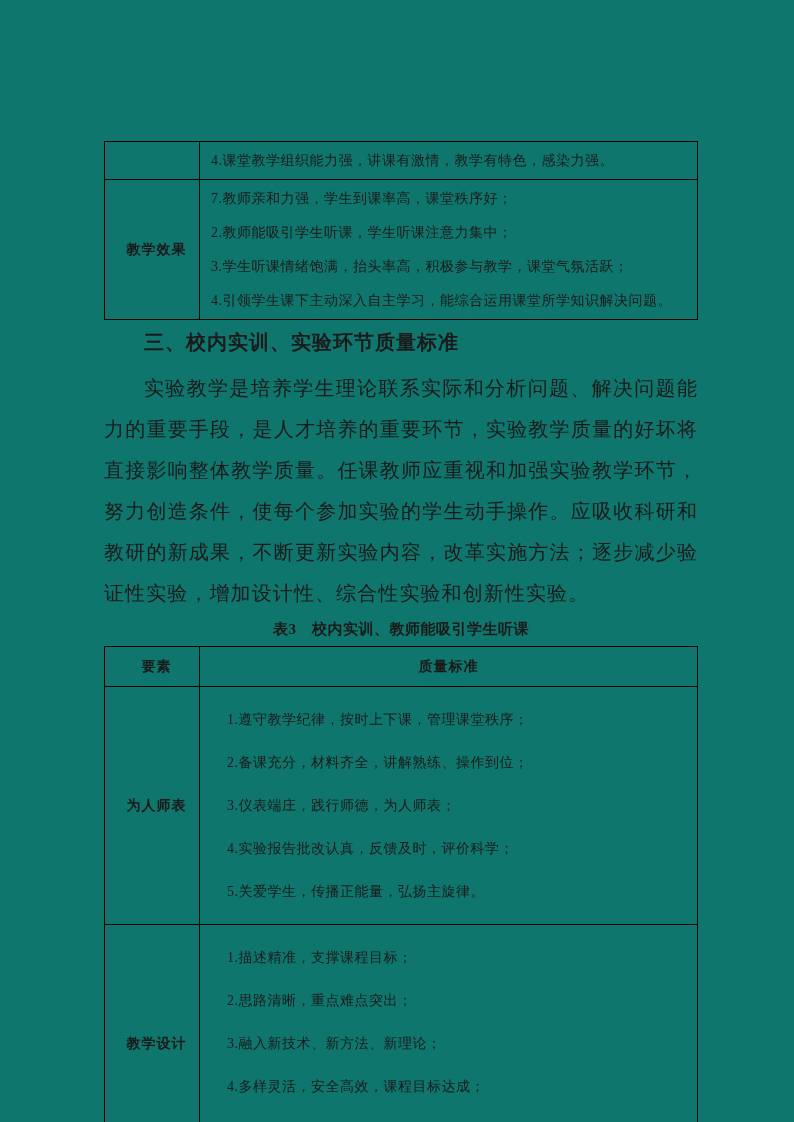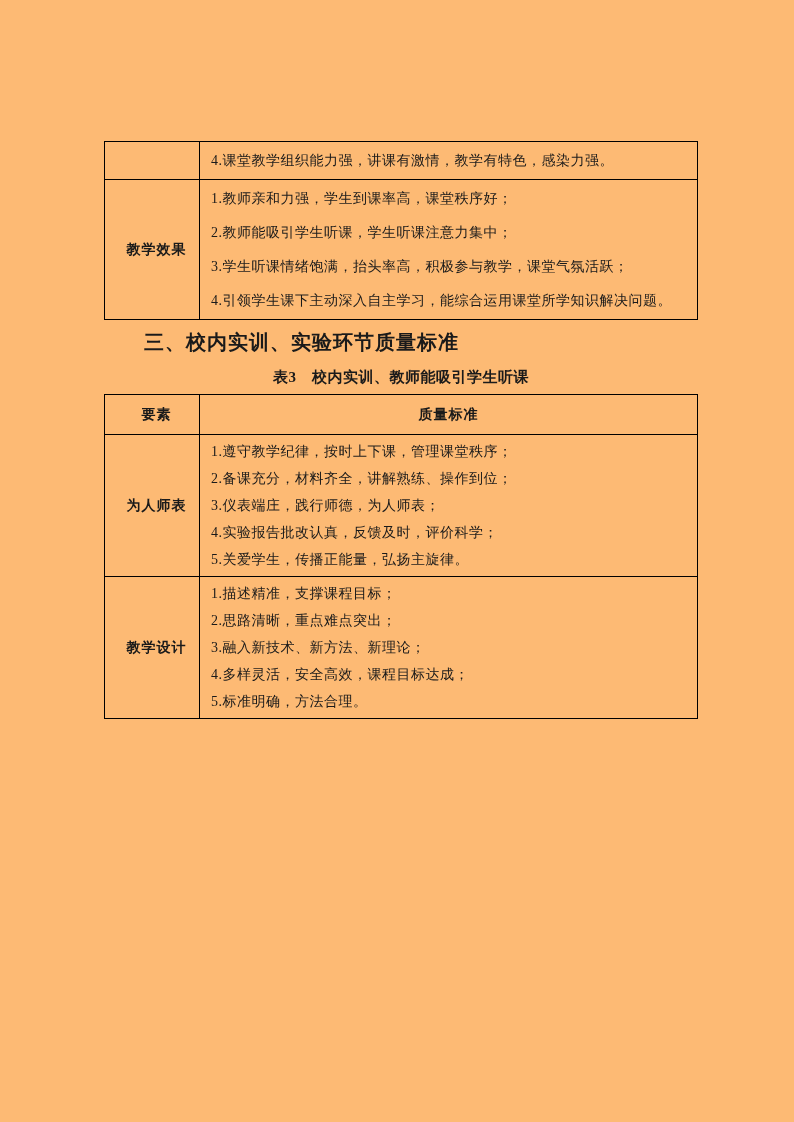--- a/index.html
+++ b/index.html
@@ -5,21 +5,21 @@
   * { box-sizing: border-box; margin: 0; padding: 0; }
   html, body { background: #ffffff; }
   body {
     font-family: "Liberation Serif", "DejaVu Serif", serif;
     color: #1a1a1a;
   }
   .page {
     position: relative;
     width: 794px;
     height: 1122px;
-    background: #fdba74;
+    background: #0f766e;
     padding: 141px 96px 0 104px;
     overflow: hidden;
   }
   table.doc-table {
     width: 100%;
     border-collapse: collapse;
     table-layout: fixed;
   }
   table.doc-table td {
     border: 1px solid #000000;
@@ -69,51 +69,52 @@
   }
   table.doc-table td.header-cell {
     text-align: center;
     font-weight: bold;
     height: 40px;
     letter-spacing: 1px;
   }
   td.content-cell.tight { padding: 3px 10px 3px 11px; }
   .content-cell.tight p {
     line-height: 27px;
-    margin: 0;
+    margin: 16px;
     text-align: left;
   }
 </style>
 </head>
 <body>
 
 <div class="page">
 
   <table class="doc-table">
     <tbody>
       <tr>
         <td class="label-cell"></td>
         <td class="content-cell">
           <p>4.课堂教学组织能力强，讲课有激情，教学有特色，感染力强。</p>
         </td>
       </tr>
       <tr>
         <td class="label-cell">教学效果</td>
         <td class="content-cell">
-          <p>1.教师亲和力强，学生到课率高，课堂秩序好；</p>
+          <p>7.教师亲和力强，学生到课率高，课堂秩序好；</p>
           <p>2.教师能吸引学生听课，学生听课注意力集中；</p>
           <p>3.学生听课情绪饱满，抬头率高，积极参与教学，课堂气氛活跃；</p>
           <p>4.引领学生课下主动深入自主学习，能综合运用课堂所学知识解决问题。</p>
         </td>
       </tr>
     </tbody>
   </table>
 
   <h2 class="section-heading">三、校内实训、实验环节质量标准</h2>
 
+  <p class="body-par">实验教学是培养学生理论联系实际和分析问题、解决问题能力的重要手段，是人才培养的重要环节，实验教学质量的好坏将直接影响整体教学质量。任课教师应重视和加强实验教学环节，努力创造条件，使每个参加实验的学生动手操作。应吸收科研和教研的新成果，不断更新实验内容，改革实施方法；逐步减少验证性实验，增加设计性、综合性实验和创新性实验。</p>
 
   <div class="table-caption">表3　校内实训、教师能吸引学生听课</div>
 
   <table class="doc-table">
     <tbody>
       <tr>
         <td class="label-cell header-cell">要素</td>
         <td class="header-cell">质量标准</td>
       </tr>
       <tr>

